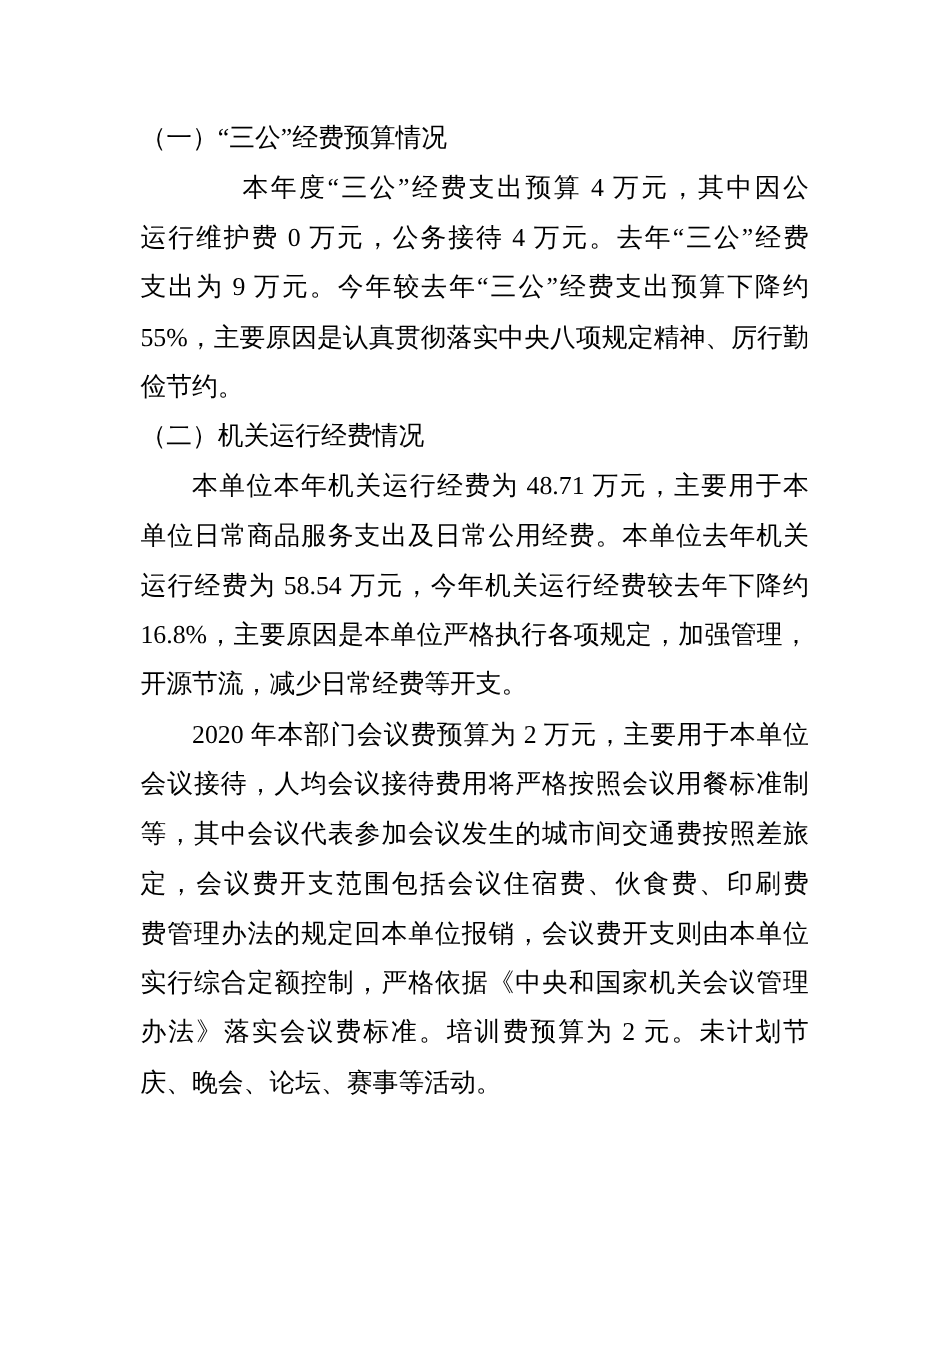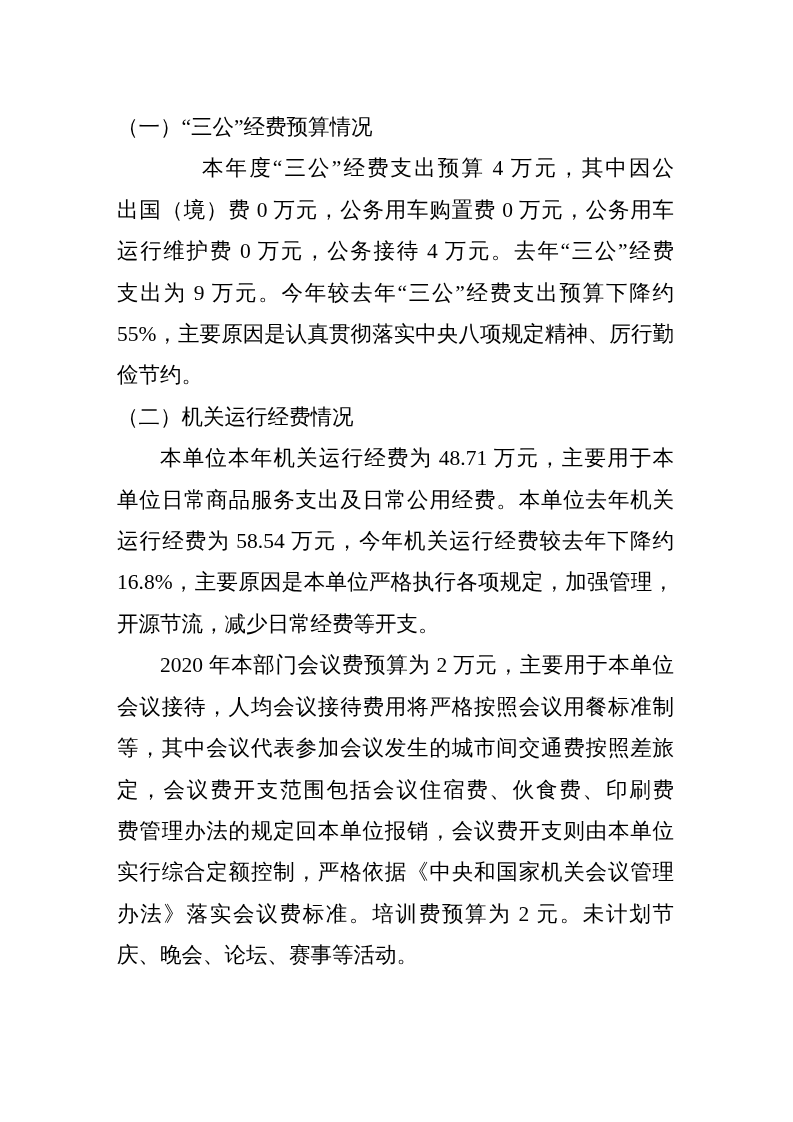--- a/index.html
+++ b/index.html
@@ -10,21 +10,21 @@
     width: 793px;
     height: 1122px;
     background: var(--page_background, #ffffff);
     position: relative;
     overflow: hidden;
     font-family: "Liberation Serif", "DejaVu Serif", serif;
     color: var(--text, #000000);
   }
   .page {
     position: absolute;
-    left: 0; top: 12px;
+    left: 0; top: 0;
     width: 793px;
     height: 815px;
     background: var(--page_background, #ffffff);
   }
   .doc {
     position: absolute;
     left: 117px;
     top: 95px;
     width: 557px;
     font-size: 21.5px;
@@ -49,21 +49,20 @@
 </style>
 </head>
 <body>
 
 <div class="page">
   <div class="doc">
 
     <div class="section">
       <div class="ln hd">（一）“三公”经费预算情况</div>
       <div class="ln j ind4">本年度“三公”经费支出预算 4 万元，其中因公</div>
-      <div class="ln j">出国（境）费 0 万元，公务用车购置费 0 万元，公务用车</div>
       <div class="ln j">运行维护费 0 万元，公务接待 4 万元。去年“三公”经费</div>
       <div class="ln j">支出为 9 万元。今年较去年“三公”经费支出预算下降约</div>
       <div class="ln j">55%，主要原因是认真贯彻落实中央八项规定精神、厉行勤</div>
       <div class="ln">俭节约。</div>
     </div>
 
     <div class="section">
       <div class="ln hd">（二）机关运行经费情况</div>
       <div class="ln j ind2">本单位本年机关运行经费为 48.71 万元，主要用于本</div>
       <div class="ln j">单位日常商品服务支出及日常公用经费。本单位去年机关</div>

